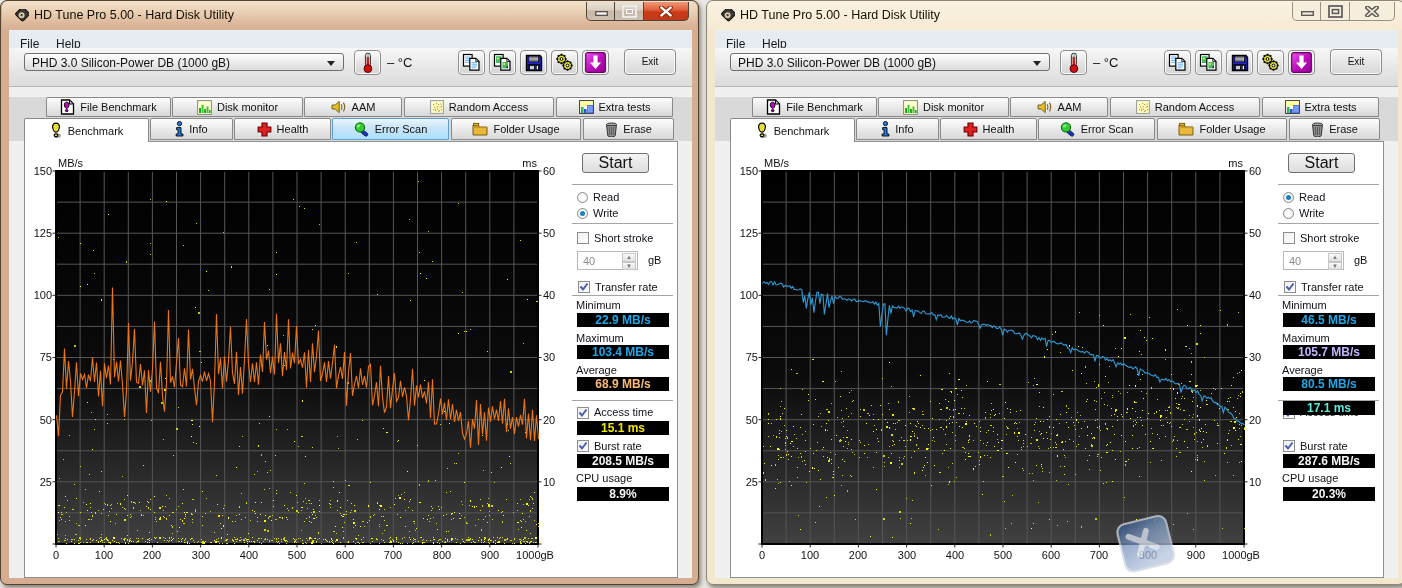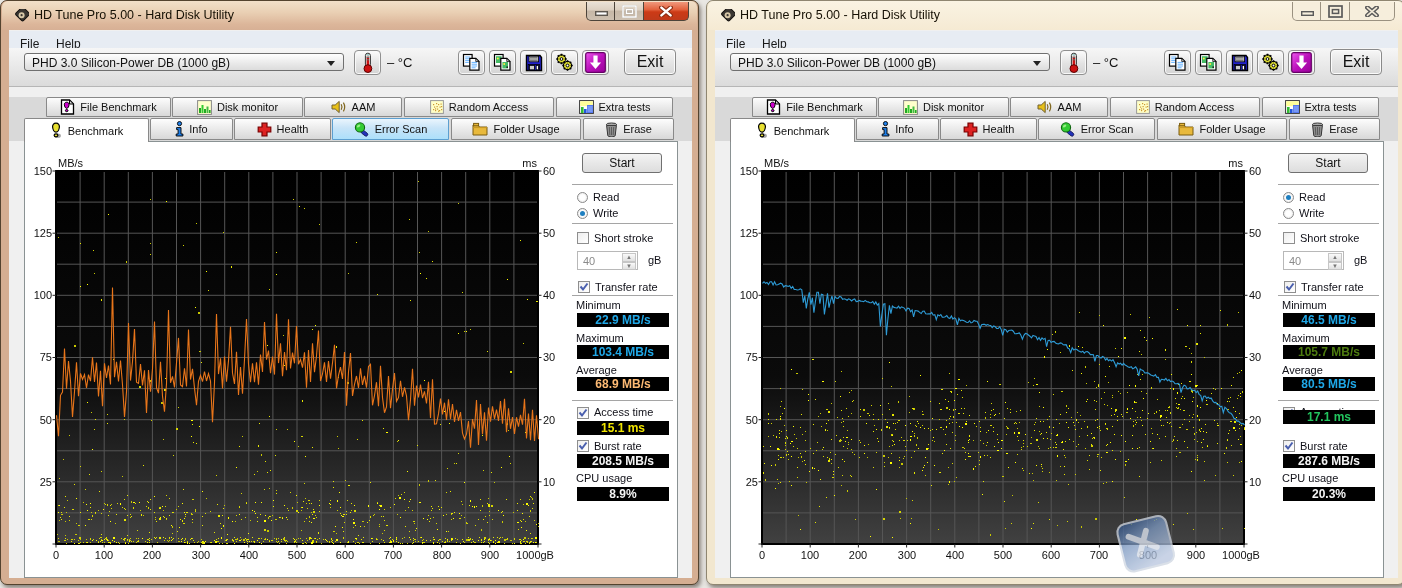--- a/index.html
+++ b/index.html
@@ -28,31 +28,31 @@
 .client{position:absolute;left:8px;top:29px;width:683px;height:548px;background:#f0f0f0}
 .menubar{position:absolute;left:0;top:1px;width:683px;height:26px;background:#e7ecf3;font-size:12px;color:#1a1a1a}
 .mi{position:absolute;top:6px}
 .mi:nth-child(1){left:11px}.mi:nth-child(2){left:47px}
 .toolbar{position:absolute;left:0;top:18px;width:683px;height:39px;background:linear-gradient(#f6f6f6,#dbdbdb);border-bottom:1px solid #b6b6b6}
 .combo{position:absolute;left:15px;top:5px;width:320px;height:18px;border:1px solid #707070;border-radius:3px;background:linear-gradient(#fefefe,#e9e9e9 60%,#dcdcdc);font-size:12px;color:#111}
 .combo span:first-child{position:absolute;left:7px;top:2px}
 .carrow{position:absolute;right:8px;top:7px;width:0;height:0;border-left:4.5px solid transparent;border-right:4.5px solid transparent;border-top:5px solid #222}
 .tbtn{position:absolute;top:2px;width:27px;height:25px;border:1px solid #909090;border-radius:4px;background:linear-gradient(#fcfcfc,#e2e2e2 55%,#d4d4d4);box-shadow:inset 0 0 0 1px #f8f8f8;display:flex;align-items:center;justify-content:center}
 .tbtn.pb{padding:0}
-.exitbtn{position:absolute;left:615px;top:1px;width:52px;height:26px;border:1px solid #8a8a8a;border-radius:4px;background:linear-gradient(#f7f7f7,#e4e4e4 55%,#d9d9d9);box-shadow:inset 0 0 0 1px #fbfbfb;text-align:center;font-size:16px;color:#111;line-height:24px}
+.exitbtn{position:absolute;left:615px;top:1px;width:52px;height:26px;border:1px solid #8a8a8a;border-radius:4px;background:linear-gradient(#f7f7f7,#e4e4e4 55%,#d9d9d9);box-shadow:inset 0 0 0 1px #fbfbfb;text-align:center;font-size:10px;color:#111;line-height:24px}
 .tabrow1{position:absolute;left:0;top:67px;width:683px;height:21px;background:#d9d9d9}
 .tabrow2{position:absolute;left:0;top:88px;width:683px;height:23px;background:#d9d9d9}
 .tab{position:absolute;top:0;height:20px;border:1px solid #898989;border-radius:2px 2px 0 0;background:linear-gradient(#fdfdfd,#ececec 45%,#d8d8d8);display:flex;align-items:center;justify-content:center;font-size:11px;color:#111;gap:5px}
 .tabrow2 .tab{height:22px}
 .tab.active{background:#fff;border-bottom:none;height:24px;z-index:5}
 .tab.es.hot{background:linear-gradient(#eaf5fd,#c8e4f8 45%,#ace0fb);border-color:#5c9fd0}
 .ticon{display:flex;align-items:center}
 .page{position:absolute;left:15px;top:111px;width:654px;height:437px;background:#fff;border:1px solid #8a9293}
 .chart{position:absolute;left:15px;top:111px}
-.startbtn{position:absolute;left:573px;top:123px;width:80px;height:20px;border:1px solid #707070;border-radius:3px;background:linear-gradient(#f4f4f4,#e9e9e9 45%,#dddddd);text-align:center;font-size:12px;line-height:18px;color:#111}
+.startbtn{position:absolute;left:573px;top:123px;width:67px;height:20px;border:1px solid #707070;border-radius:3px;background:linear-gradient(#f4f4f4,#e9e9e9 45%,#dddddd);text-align:center;font-size:16px;line-height:18px;color:#111}
 .sep{position:absolute;left:563px;width:101px;height:1px;background:#a5a5a5}
 .lbl{position:absolute;font-size:11px;color:#101018;white-space:nowrap}
 .radio{position:absolute;width:11px;height:11px;border:1px solid #8a8a8a;border-radius:50%;background:radial-gradient(#fff 40%,#ddd)}
 .rdot{position:absolute;left:2px;top:2px;width:5px;height:5px;border-radius:50%;background:#1e7fc0}
 .cb{position:absolute;width:12px;height:12px;border:1px solid #8e8e8e;background:linear-gradient(135deg,#eee,#fff)}
 .spin{position:absolute;left:568px;top:221px;width:61px;height:19px;border:1px solid #b8b8b8;background:#fff}
 .sv{position:absolute;left:5px;top:3px;font-size:11px;color:#8a8a8a}
 .sbtns{position:absolute;right:1px;top:1px;width:14px;height:15px;display:flex;flex-direction:column}
 .sb{flex:1;border:1px solid #c6c6c6;background:linear-gradient(#fafafa,#e0e0e0);font-size:6px;color:#777;text-align:center;line-height:6.5px}
 .vbox{position:absolute;height:14px;background:#000;font-size:12px;font-weight:bold;text-align:center;line-height:14px}
@@ -2559,31 +2559,31 @@
 <span class="cb" style="left:569px;top:251px">
           <svg width="12" height="12" viewBox="0 0 12 12" style="position:absolute;left:-1px;top:-1px">
             <path d="M2.5 5.5 L5 8.5 L9.5 2.5" stroke="#4a5fae" stroke-width="2" fill="none"></path>
           </svg>
         </span>
         <span class="lbl" style="left:586px;top:251px">Transfer rate</span>
 <div class="sep" style="top:265px"></div>
 <span class="lbl" style="left:567px;top:269px">Minimum</span>
 <div class="vbox" style="left:568px;top:283px;width:92px;color:#1fa8e8">46.5 MB/s</div>
 <span class="lbl" style="left:567px;top:302px">Maximum</span>
-<div class="vbox" style="left:568px;top:315px;width:92px;color:#4d7c0f">105.7 MB/s</div>
+<div class="vbox" style="left:568px;top:315px;width:92px;color:#c4b5fd">105.7 MB/s</div>
 <span class="lbl" style="left:567px;top:334px">Average</span>
 <div class="vbox" style="left:568px;top:347px;width:92px;color:#1fa8e8">80.5 MB/s</div>
 <div class="sep" style="top:370px"></div>
 <span class="cb" style="left:568px;top:377px">
           <svg width="12" height="12" viewBox="0 0 12 12" style="position:absolute;left:-1px;top:-1px">
             <path d="M2.5 5.5 L5 8.5 L9.5 2.5" stroke="#4a5fae" stroke-width="2" fill="none"></path>
           </svg>
         </span>
         <span class="lbl" style="left:585px;top:376px">Access time</span>
-<div class="vbox" style="left:568px;top:380px;width:92px;color:#22c55e">17.1 ms</div>
+<div class="vbox" style="left:568px;top:371px;width:92px;color:#5eead4">17.1 ms</div>
 <span class="cb" style="left:568px;top:410px">
           <svg width="12" height="12" viewBox="0 0 12 12" style="position:absolute;left:-1px;top:-1px">
             <path d="M2.5 5.5 L5 8.5 L9.5 2.5" stroke="#4a5fae" stroke-width="2" fill="none"></path>
           </svg>
         </span>
         <span class="lbl" style="left:585px;top:410px">Burst rate</span>
 <div class="vbox" style="left:568px;top:424px;width:92px;color:#f4f4f4">287.6 MB/s</div>
 <span class="lbl" style="left:567px;top:442px">CPU usage</span>
 <div class="vbox" style="left:568px;top:456.5px;width:92px;color:#f4f4f4">20.3%</div>
 <div class="wmbadge"><svg width="65" height="65" viewBox="0 0 78 78">

